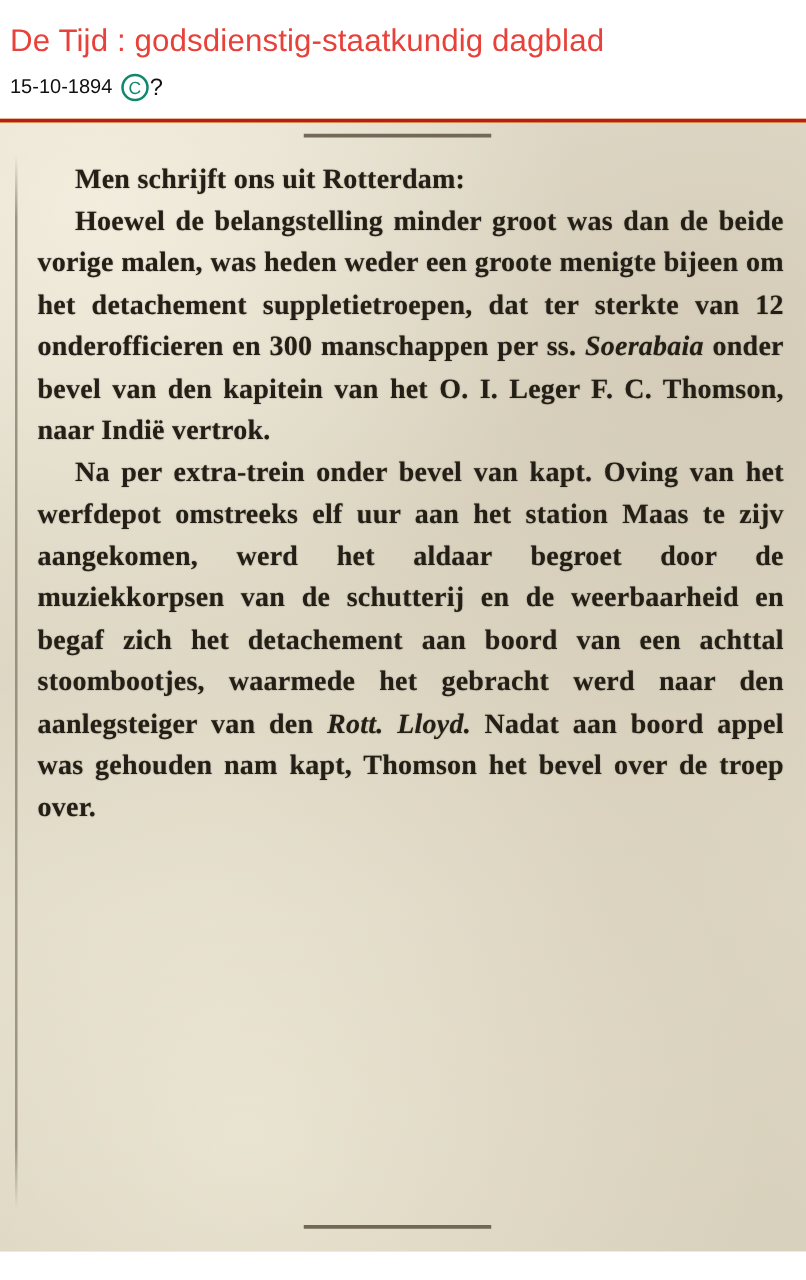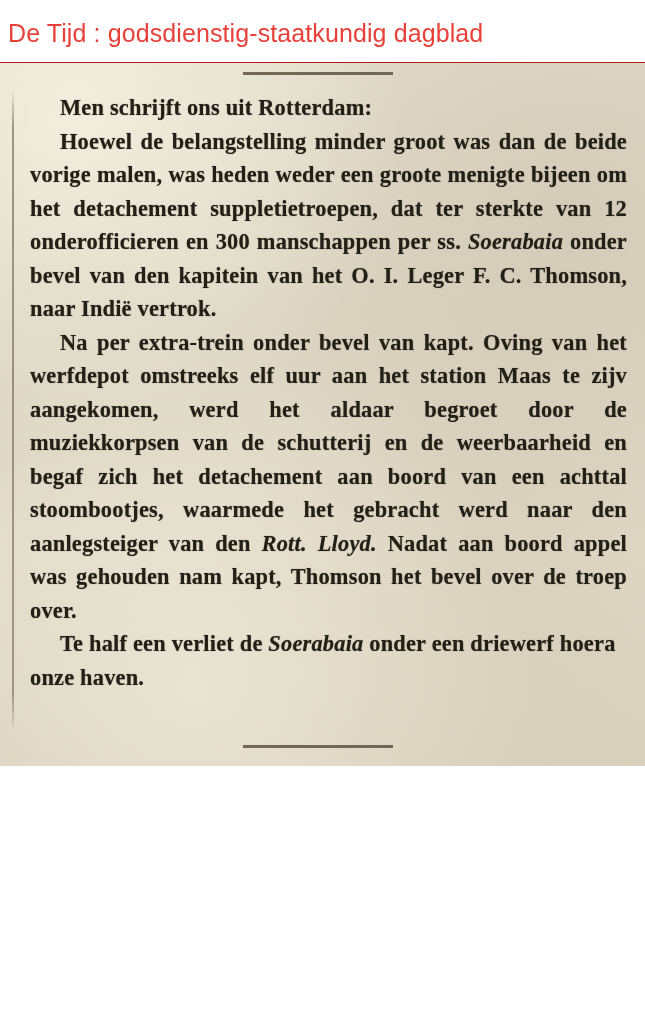--- a/index.html
+++ b/index.html
@@ -67,23 +67,23 @@
     font-size: 19px;
     color: #111111;
     line-height: 1;
   }
 
   
   .clipping {
     position: relative;
     margin-top: 14px;
     width: 645px;
-    height: 704px;
+    height: 906px;
     background: #eab308;
-    border-top: 1px solid #b91c1c;
+    border-top: 3px solid #b91c1c;
     box-sizing: border-box;
     overflow: hidden;
   }
   
   .clipping::before {
     content: "";
     position: absolute;
     inset: 0;
     background:
       radial-gradient(circle at 12% 8%, rgba(255,252,238,0.55), rgba(255,252,238,0) 38%),
@@ -144,27 +144,33 @@
   }
 </style>
 </head>
 <body>
 
 <div class="page">
 
   <div class="header">
     <div class="pub-title">De Tijd : godsdienstig-staatkundig dagblad</div>
 
+    <div class="meta-row">
+      <span class="date">15-10-1894</span>
+      <span class="cc-badge">
+        <span class="cc-circle">C</span>
+        <span class="cc-q">?</span>
+      </span>
+    </div>
   </div>
 
   <div class="clipping">
     <div class="rule-top"></div>
     <div class="col-rule"></div>
     <div class="article">
       <p><span>Men schrijft ons uit Rotterdam:</span></p>
       <p><span>Hoewel de belangstelling minder groot was dan de beide vorige malen, was heden weder een groote menigte bijeen om het detachement suppletietroepen, dat ter sterkte van 12 onderofficieren en 300 manschappen per ss. </span><i>Soerabaia</i><span> onder bevel van den kapitein van het O. I. Leger F. C. Thomson, naar Indië vertrok.</span></p>
       <p><span>Na per extra-trein onder bevel van kapt. Oving van het werfdepot omstreeks elf uur aan het station Maas te zijv aangekomen, werd het aldaar begroet door de muziekkorpsen van de schutterij en de weerbaarheid en begaf zich het detachement aan boord van een achttal stoombootjes, waarmede het gebracht werd naar den aanlegsteiger van den </span><i>Rott. Lloyd.</i><span> Nadat aan boord appel was gehouden nam kapt, Thomson het bevel over de troep over.</span></p>
-      <p class="last"><span>Te half een verliet de </span><i>Soerabaia</i><span> onder een driewerf hoera onze haven.</span></p>
     </div>
     <div class="rule-bottom"></div>
   </div>
 
 </div>
 
 </body></html>

